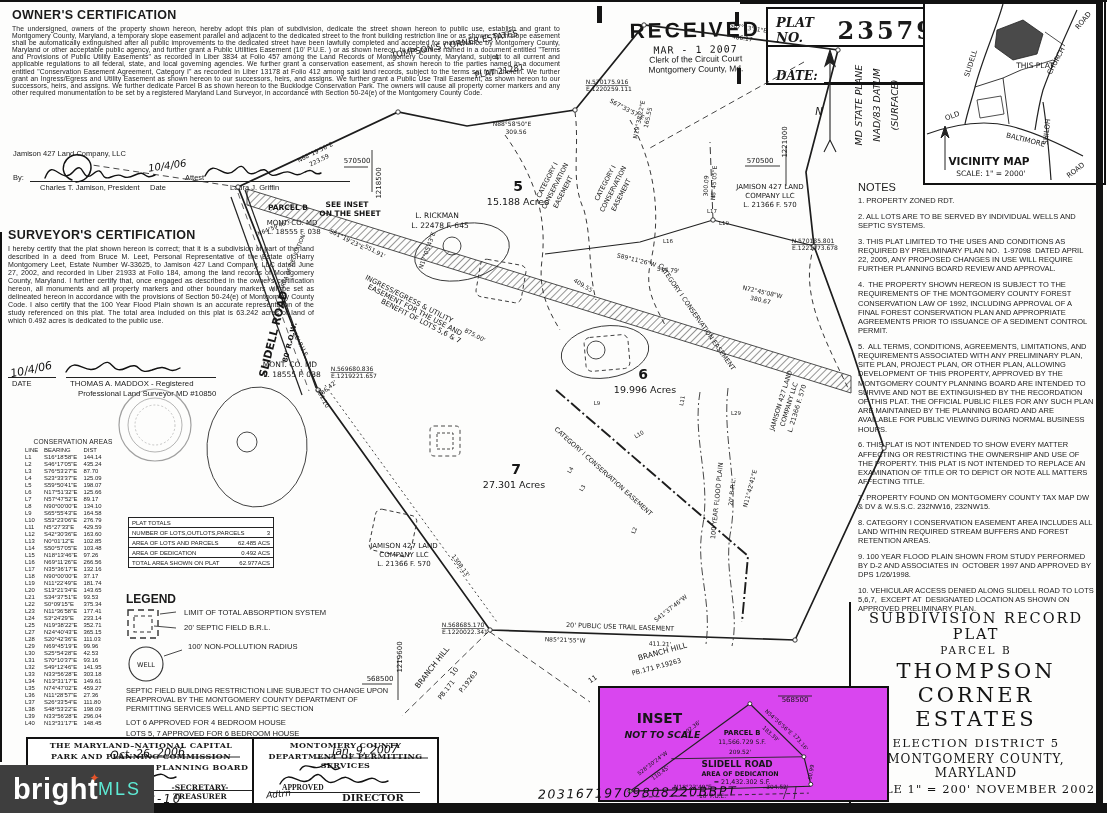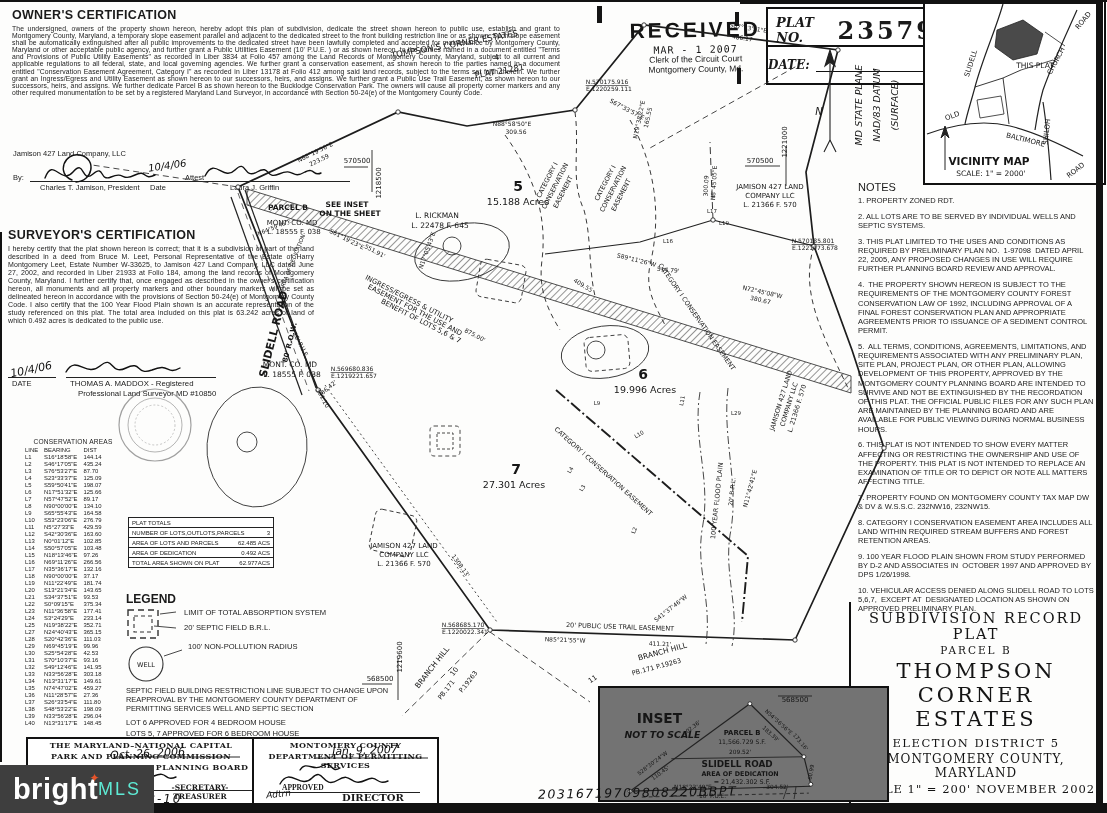--- a/index.html
+++ b/index.html
@@ -13,21 +13,21 @@
   .cert-body{font-size:6.8px;line-height:7.1px;text-align:justify;letter-spacing:.1px}
   .small-label{font-size:7.5px}
   
   .stamp{color:#141414;text-align:center;transform:rotate(-1deg)}
   .stamp .big{font-size:21px;font-weight:bold;letter-spacing:3px}
   .stamp .d{font-size:10px;letter-spacing:1px;margin-top:2px;font-family:"DejaVu Sans Mono",monospace}
   .stamp .c{font-size:8.5px;line-height:9.5px}
   
   .platbox{border:2.5px solid #111;background:#fff}
   .platbox .row1{display:flex;align-items:flex-end;height:36px;border-bottom:2px solid #111;padding:0 8px}
-  .platbox .row2{display:flex;align-items:center;height:36px;padding:0 0}
+  .platbox .row2{display:flex;align-items:flex-end;height:36px;padding:0 8px}
   .platbox .lbl{font-family:"DejaVu Serif",serif;font-style:italic;font-weight:bold;font-size:13px}
   .platbox .num{font-family:"DejaVu Serif",serif;font-weight:bold;font-size:24px;letter-spacing:3px;margin-left:18px}
   .platbox .dt{font-family:"DejaVu Serif",serif;font-style:italic;font-weight:bold;font-size:12px}
   .platbox .dline{flex:1;border-bottom:1.5px solid #111;margin-left:6px;height:12px}
   
   .vbox{border:2px solid #111;background:#fff}
   
   .notes{font-size:7.5px;line-height:9.2px}
   .notes .nt{font-weight:normal;font-size:11px;margin-bottom:4px}
   .note{margin-bottom:6.5px;white-space:pre-wrap}
@@ -58,21 +58,21 @@
   .apbox{border:2px solid #111;background:#fff;text-align:center;
          font-family:"DejaVu Serif","Liberation Serif",serif}
   .apbox .t{font-weight:bold;font-size:8px;line-height:9px;letter-spacing:.4px;margin-top:2px}
   .ap-label{font-weight:bold;font-size:7.5px;font-family:Liberation Serif, serif}
   
   .wm{background:#3e3e3e;z-index:100;display:flex;align-items:center;justify-content:center;color:#fff}
   .wm .b{font-size:29px;font-weight:bold;letter-spacing:.5px;position:relative}
   .wm .spark{position:absolute;top:-2px;right:-2px;color:#e8542a;font-size:12px}
   .wm .m{font-size:18px;color:#5eead4;letter-spacing:2px}
   
-  .insetbox{border:2.5px solid #111;background:#737373}
+  .insetbox{border:2.5px solid #111;background:#d946ef}
   svg text{fill:#161616;font-family:"DejaVu Sans",sans-serif}
 </style>
 </head>
 <body>
 
 <div class="abs bar" style="left:0;top:0;width:1107px;height:2px"></div>
 <div class="abs bar" style="left:740px;top:0;width:362px;height:4px"></div>
 <div class="abs bar" style="left:1096px;top:0;width:7px;height:813px"></div>
 <div class="abs bar" style="left:0;top:803px;width:1107px;height:10px"></div>
 <div class="abs bar" style="left:0;top:232px;width:2px;height:530px"></div>

